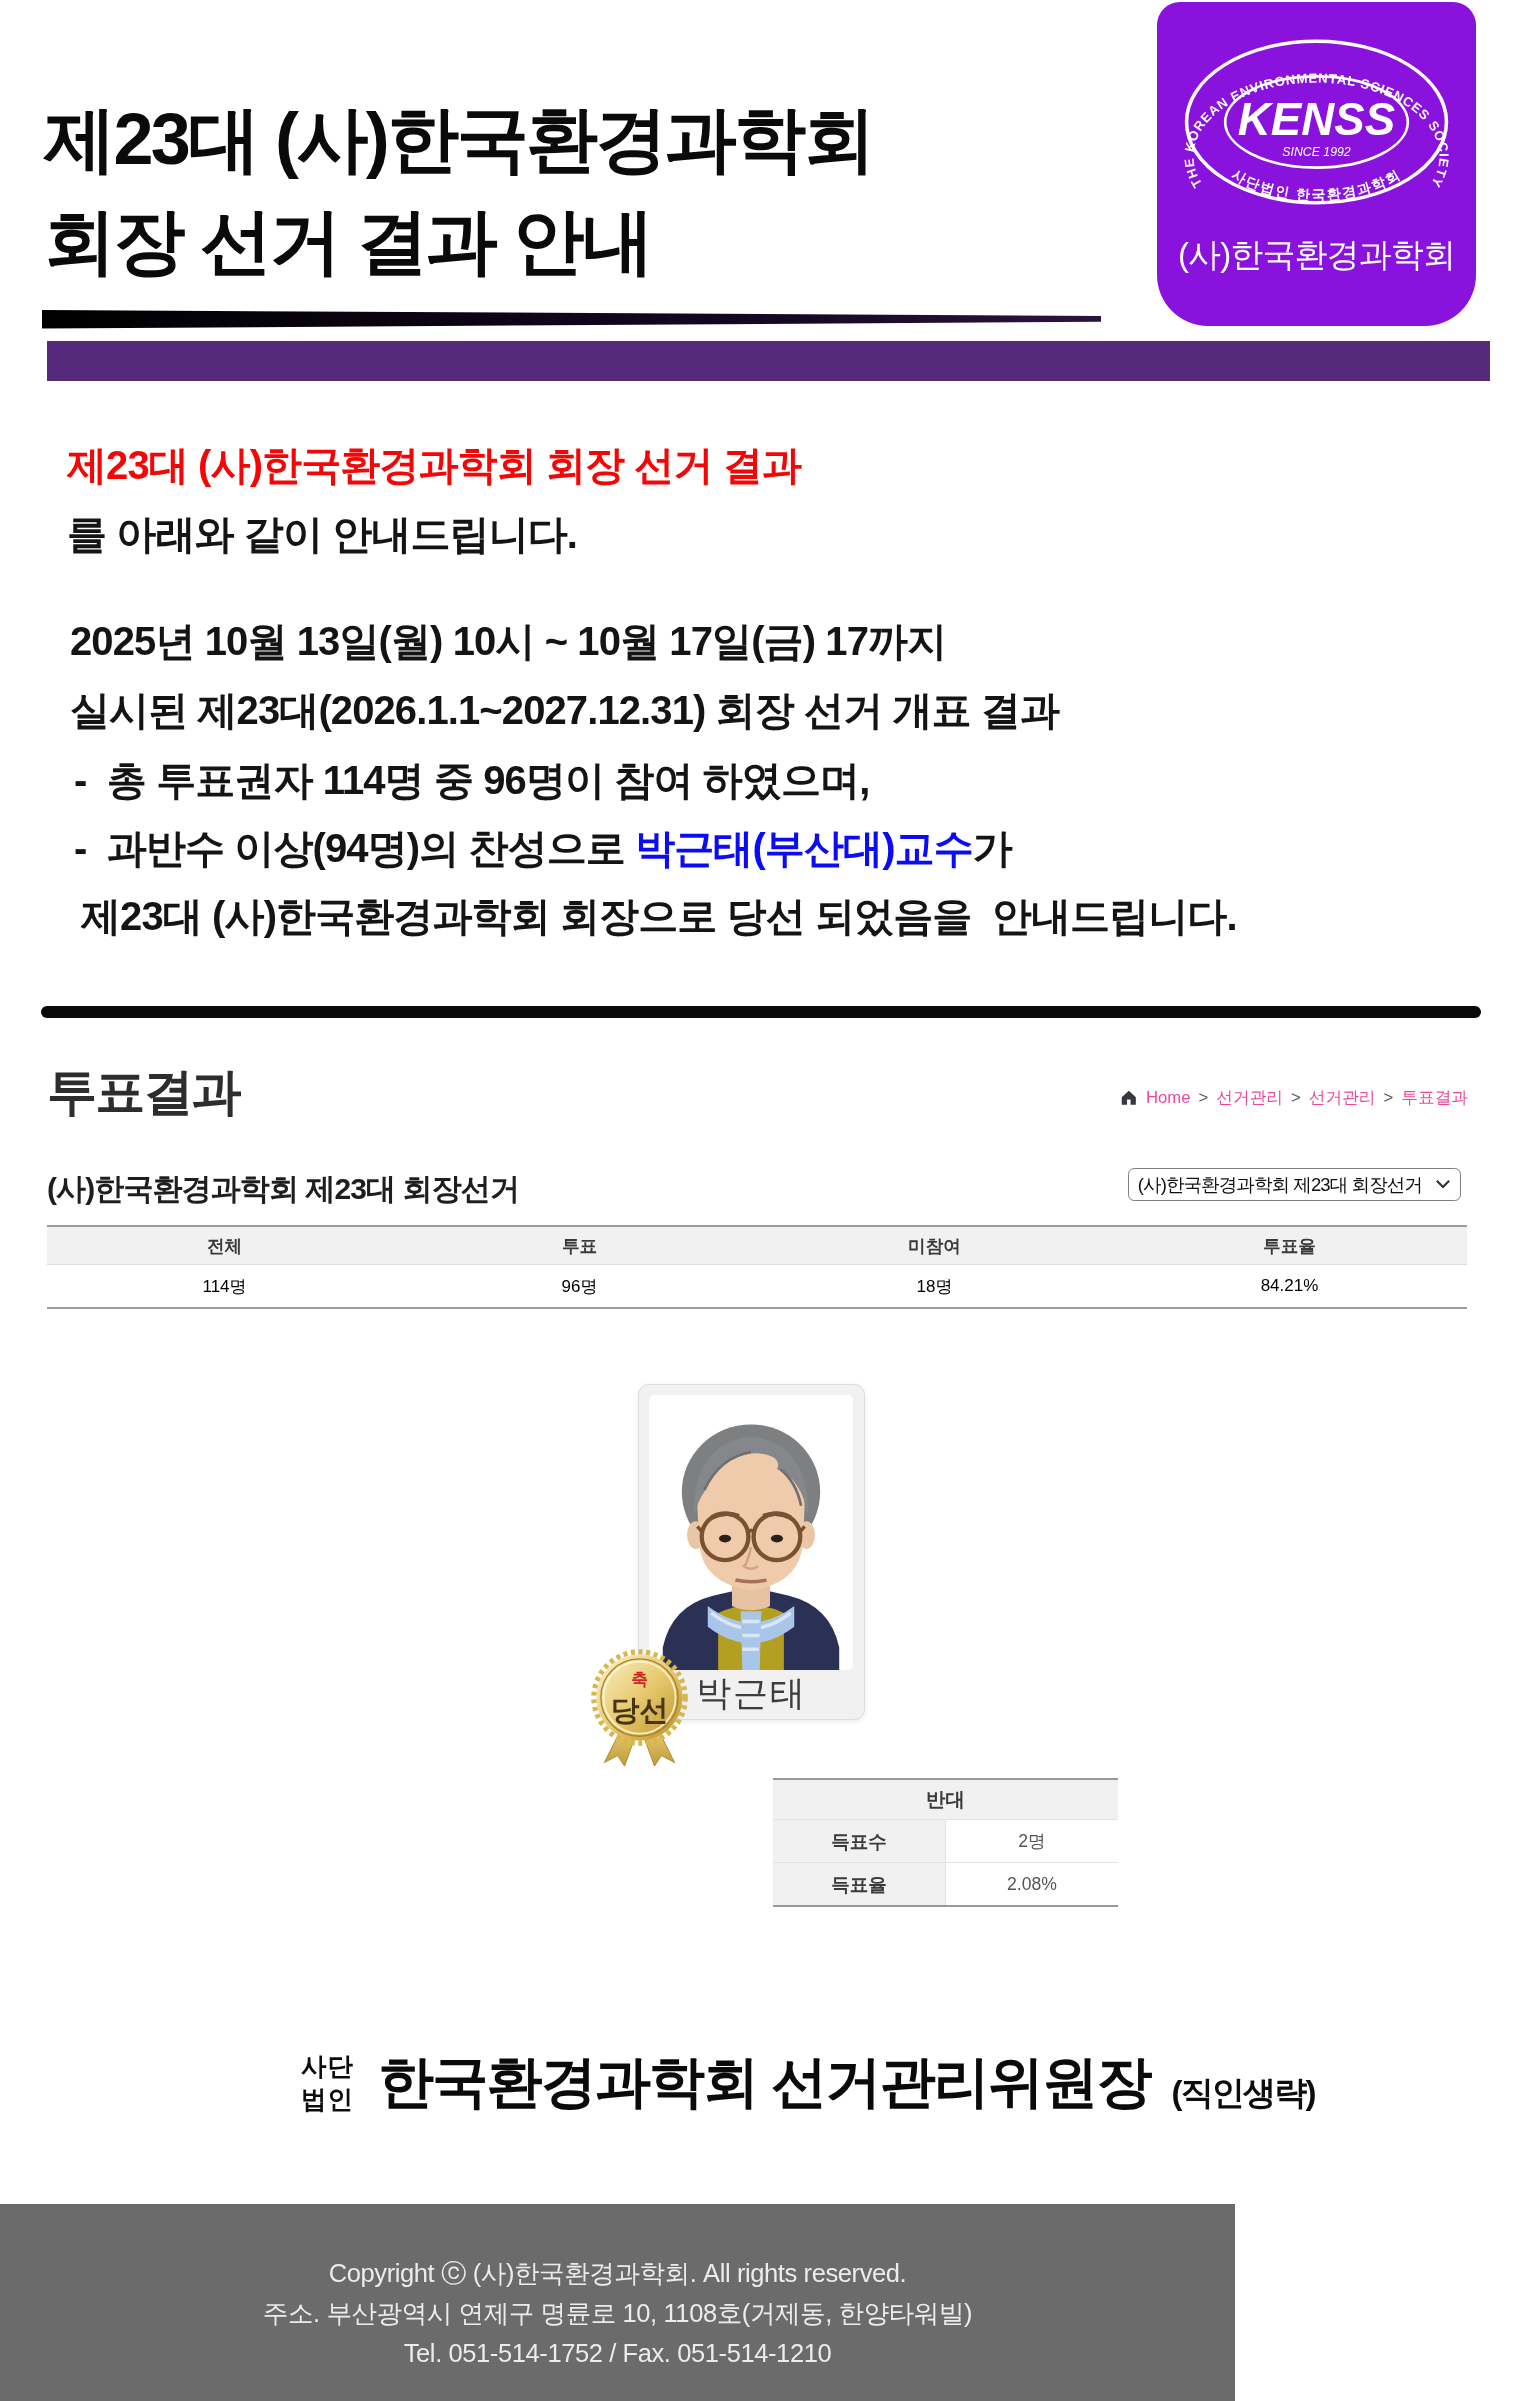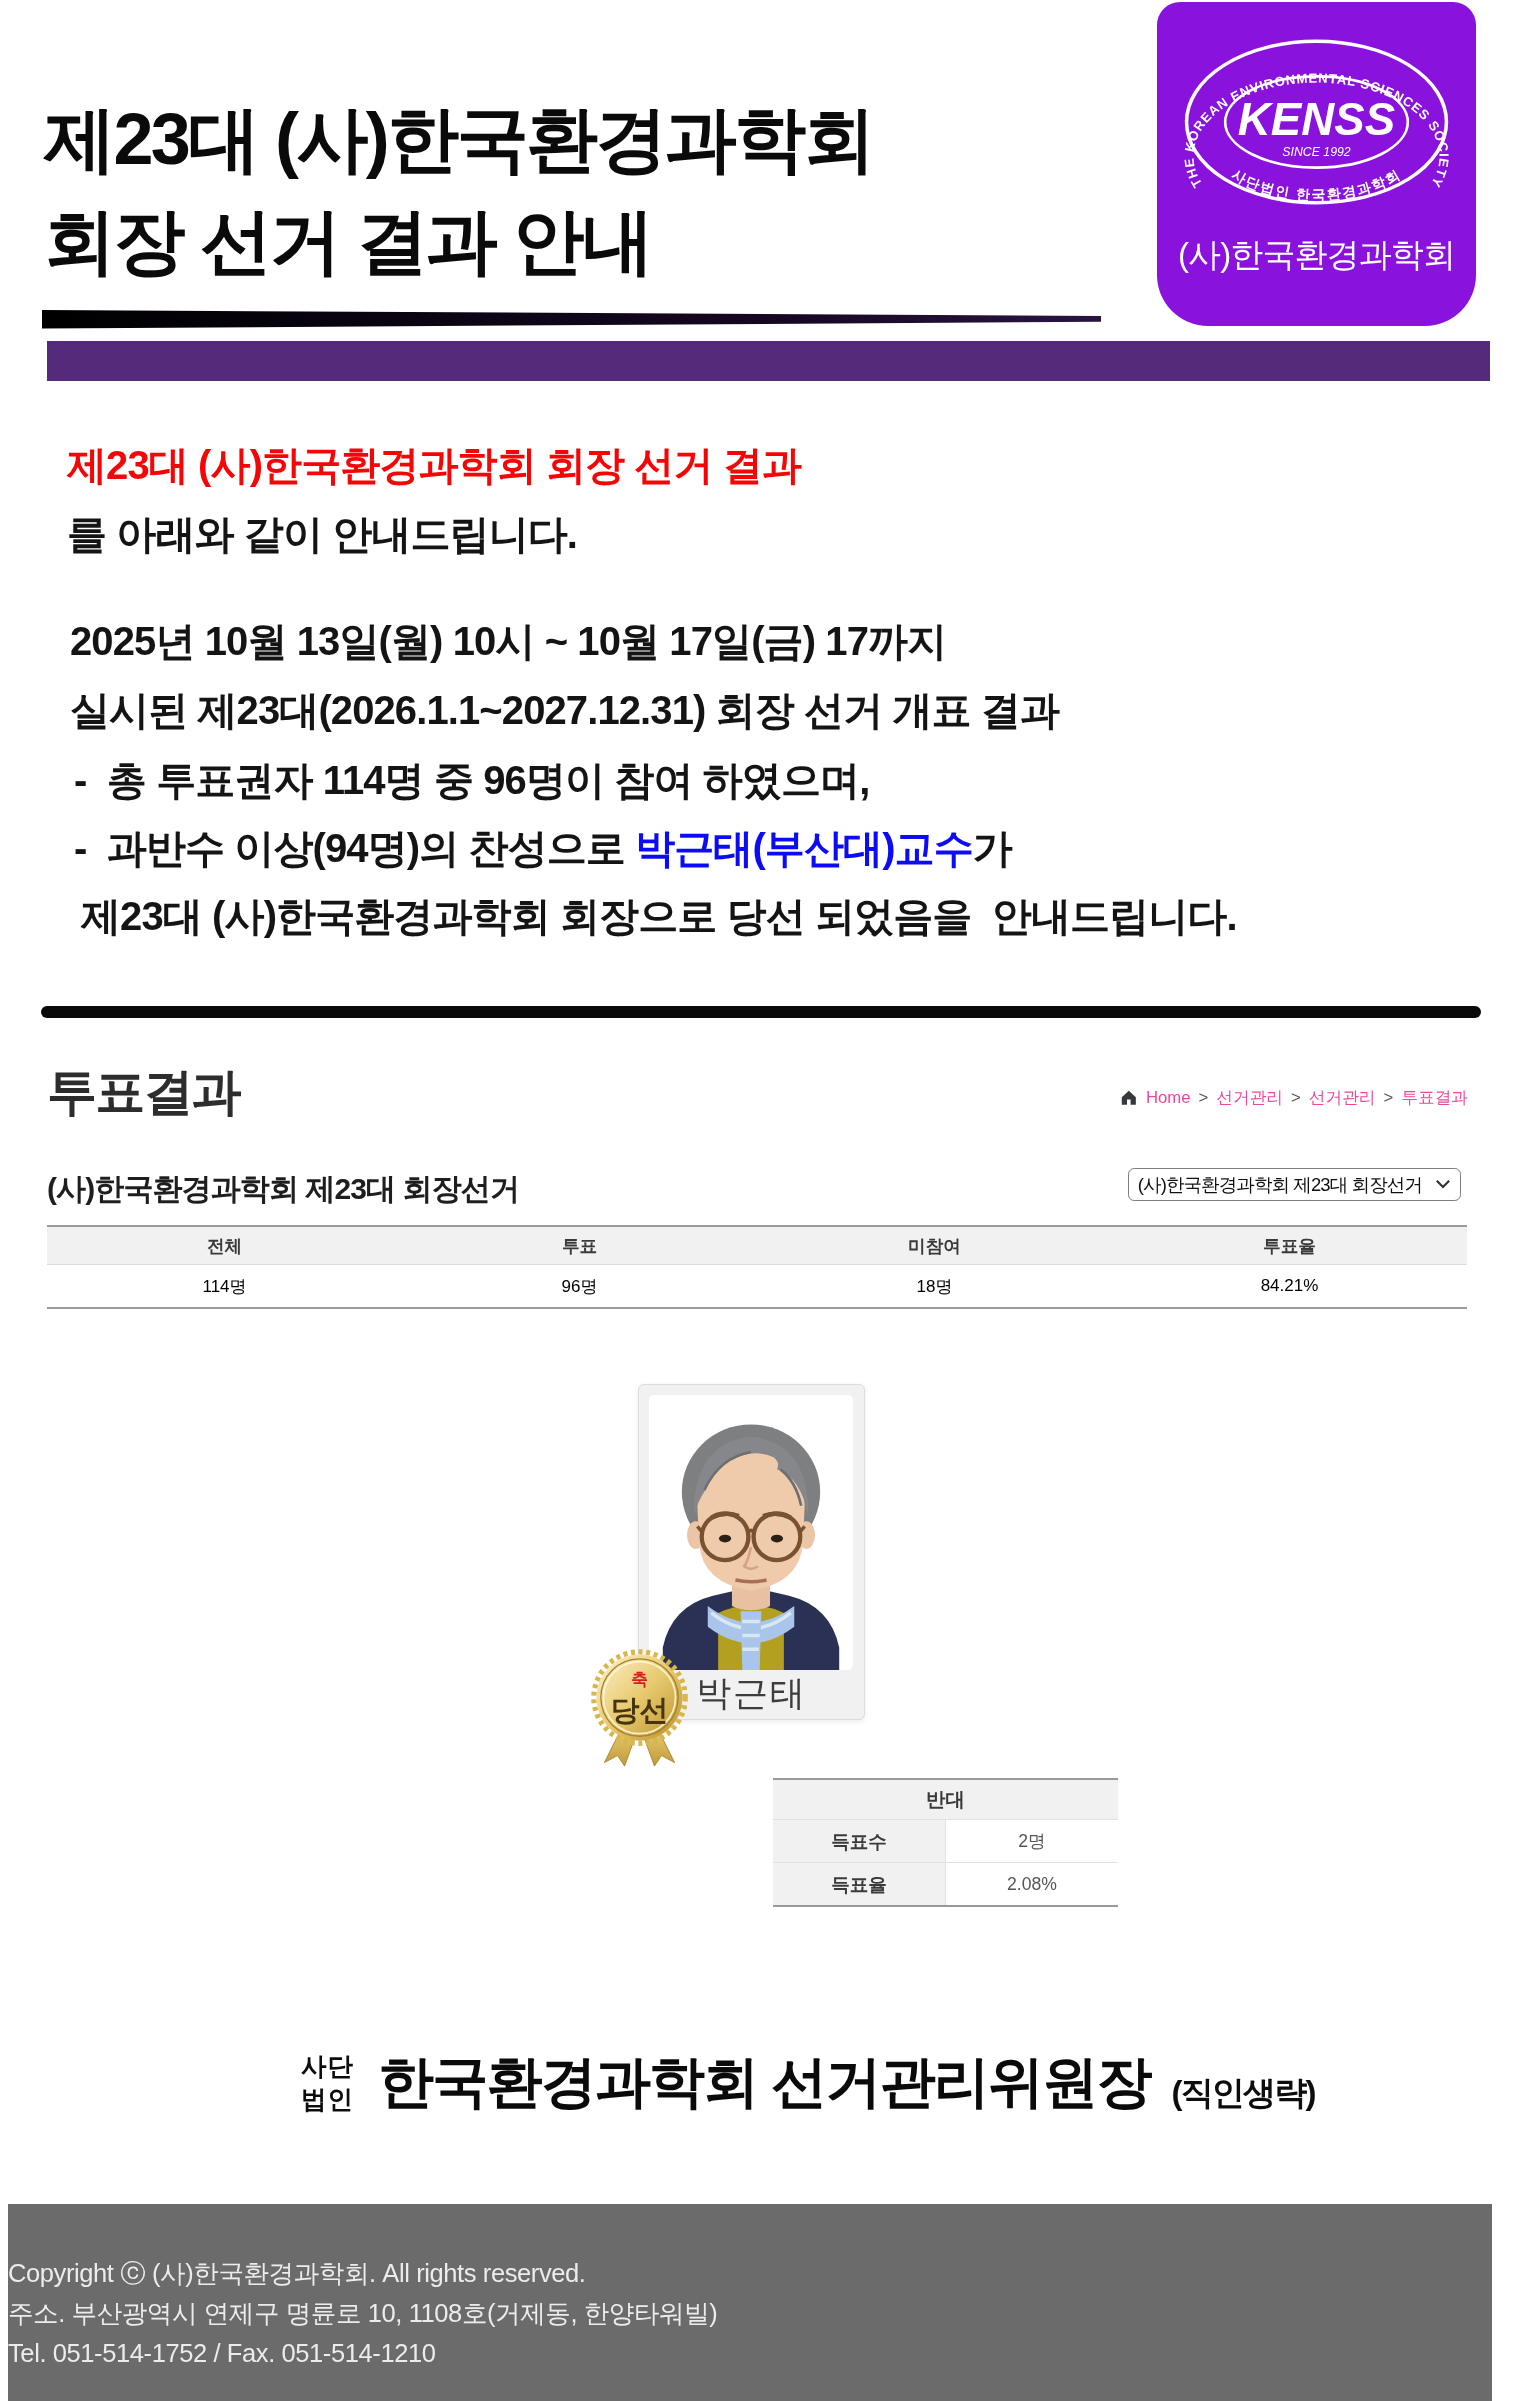--- a/index.html
+++ b/index.html
@@ -36,21 +36,21 @@
             padding:0 8.8px;font-size:18.5px;color:#101010;box-sizing:border-box;letter-spacing:-0.9px;}
   table{border-collapse:collapse;table-layout:fixed;}
   .summary-table{left:47px;top:1225px;width:1420px;}
   .summary-table table{width:100%;border-top:2.6px solid #9b9b9b;border-bottom:2.6px solid #9b9b9b;}
   .summary-table th{height:35px;background:#f1f1f1;font-size:17.6px;font-weight:700;color:#3a3a3a;
                     border-bottom:0.9px solid #ddd;text-align:center;}
   .summary-table td{height:40px;background:#fff;font-size:17px;font-weight:400;color:#000000;text-align:center;}
 
   
   .photo-card{left:638px;top:1384px;width:225px;height:334px;background:#f1f1f1;
-              border:0.9px solid #dcdcdc;border-radius:6px;box-shadow:0 1.8px 5.3px rgba(0,0,0,.08);}
+              border:0.9px solid #dcdcdc;border-radius:11px;box-shadow:0 1.8px 5.3px rgba(0,0,0,.08);}
   .photo-frame{position:absolute;left:9.7px;top:9.7px;width:204px;height:275px;background:#fff;
               border-radius:5.3px;overflow:hidden;}
   .photo-name{position:absolute;left:0;top:285px;width:100%;height:46px;line-height:46px;
               text-align:center;font-size:35px;color:#3d3d3d;letter-spacing:1.8px;}
   .medal{left:578px;top:1643px;width:123px;height:125px;}
 
   
   .vote-table{top:1778px;}
   .vote-table table{width:100%;border-top:2.6px solid #999;border-bottom:2.6px solid #999;}
   .vt-left{left:396px;width:348px;}
@@ -62,22 +62,22 @@
   .vote-table td.vt-value{height:40px;background:#fff;font-size:17.6px;color:#555;text-align:center;
               border-bottom:0.9px solid #e2e2e2;}
 
   
   .signature{left:301px;top:2045px;display:flex;align-items:center;gap:12px;}
   .sig-prefix{font-size:25.5px;font-weight:700;line-height:33px;color:#0d0d0d;letter-spacing:0.9px;}
   .sig-main{font-size:56px;font-weight:800;color:#0a0a0a;margin-left:12.3px;letter-spacing:-1.8px;}
   .sig-suffix{font-size:33px;font-weight:700;color:#0d0d0d;margin-left:8.8px;margin-top:21px;letter-spacing:-1.8px;}
 
   
-  .footer{left:8px;top:2204px;width:1484px;height:197px;background:#6b6b6b;box-sizing:border-box;
-          padding-top:49px;color:#ececec;font-size:25.5px;line-height:40px;letter-spacing:-0.4px;}
+  .footer{left:0;top:2204px;width:1235px;height:197px;background:#6b6b6b;box-sizing:border-box;
+          padding-top:49px;text-align:center;color:#ececec;font-size:25.5px;line-height:40px;letter-spacing:-0.4px;}
 </style>
 </head>
 <body>
 
 <div class="page">
 
   <div class="abs main-title">
     <div>제23대 (사)한국환경과학회</div>
     <div>회장 선거 결과 안내</div>
   </div>

